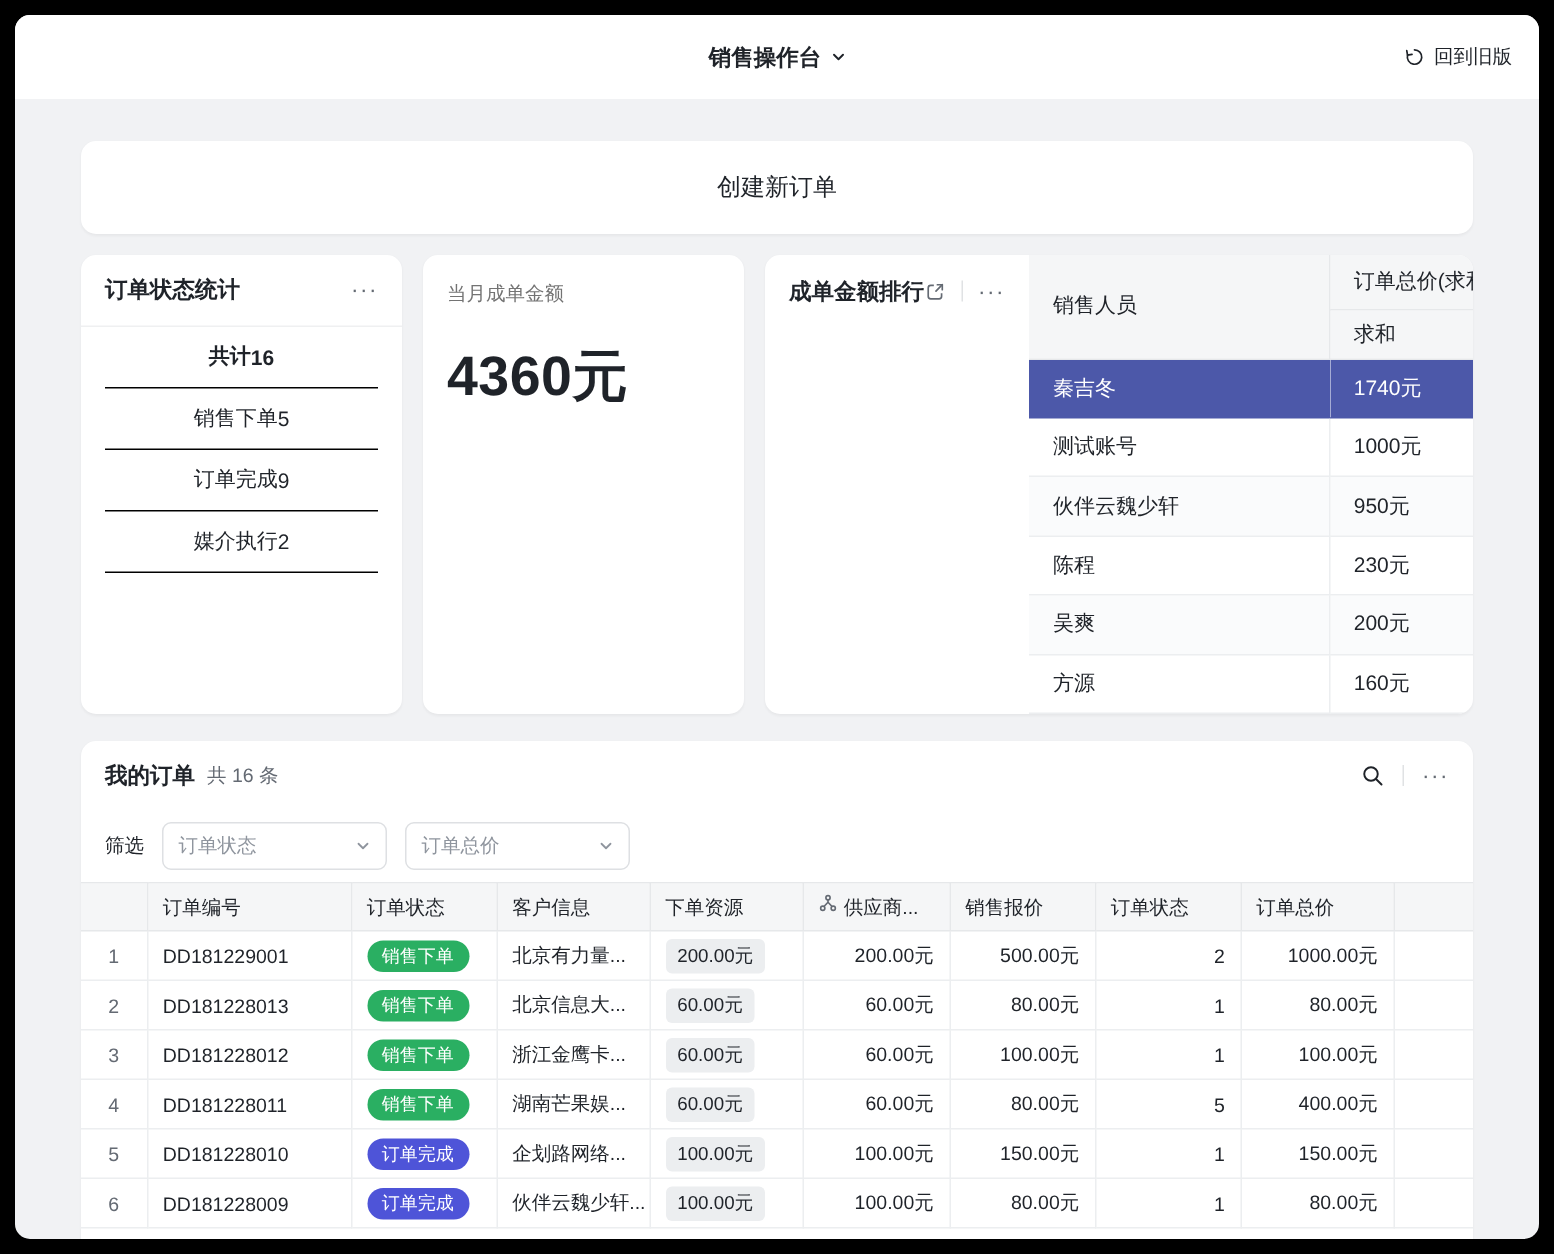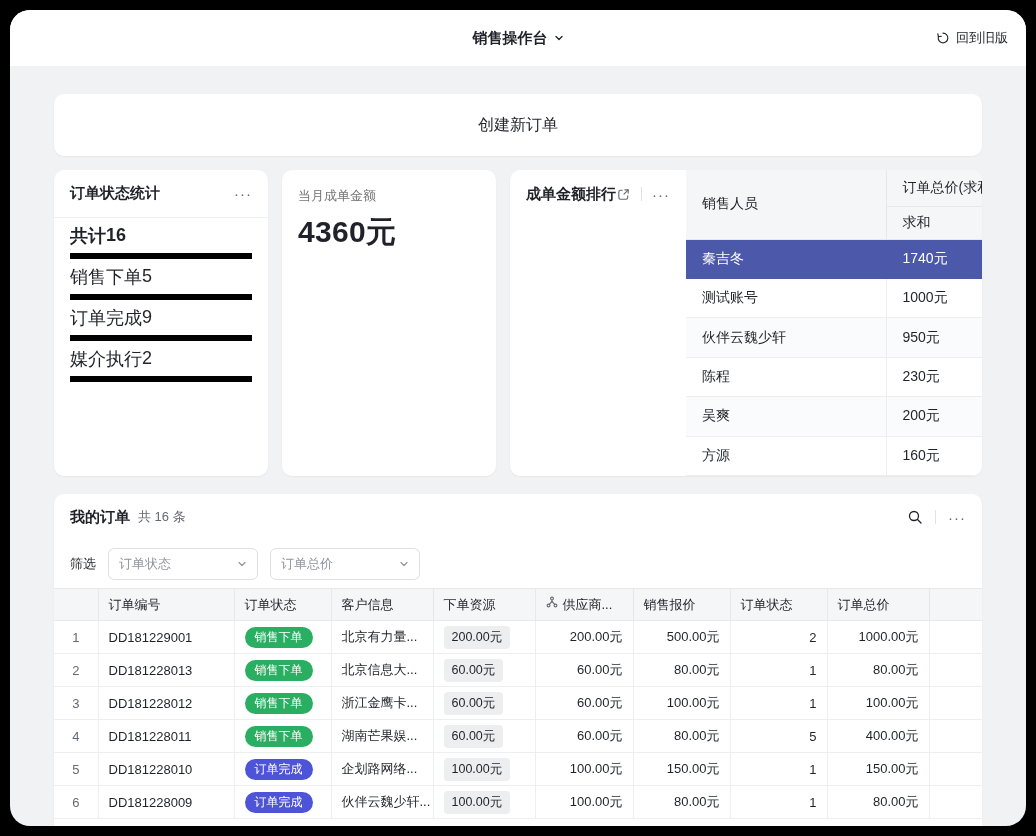--- a/index.html
+++ b/index.html
@@ -1,19 +1,19 @@
 <!DOCTYPE html>
 <html><head>
 <meta charset="utf-8">
 <style>
   *{box-sizing:border-box;margin:0;padding:0}
   html,body{background:#000}
   body{font-family:"Liberation Sans","DejaVu Sans",sans-serif;color:#1f2329}
   .frame{width:1036px;height:836px;background:#000;padding:10px}
-  .app{width:1016px;height:816px;background:#f1f2f4;border-radius:20px;overflow:hidden;display:flex;flex-direction:column}
+  .app{width:1016px;height:816px;background:#f1f2f4;border-radius:10px;overflow:hidden;display:flex;flex-direction:column}
 
   
   .topbar{height:56px;background:#fff;position:relative;display:flex;align-items:center;justify-content:center;flex:none}
   .topbar-title{display:flex;align-items:center;gap:6px;font-size:15px;font-weight:600;cursor:pointer}
   .topbar-right{position:absolute;right:18px;top:0;height:100%;display:flex;align-items:center;gap:6px;font-size:13px;cursor:pointer}
 
   .content{flex:1;padding:28px 44px 0;overflow:hidden}
 
   .card{background:#fff;border-radius:10px;overflow:hidden;box-shadow:0 1px 2px rgba(31,35,41,.05)}
   .create-card{height:62px;display:flex;align-items:center;justify-content:center;font-size:16px;font-weight:500;cursor:pointer}
@@ -23,27 +23,27 @@
   .card-head{height:48px;display:flex;align-items:center;justify-content:space-between;padding:0 16px;flex:none}
   .card-title{font-size:15px;font-weight:700}
   .more{color:#646a73;font-size:15px;letter-spacing:1px;cursor:pointer;line-height:1}
   .head-icons{display:flex;align-items:center;gap:10px}
   .head-divider{width:1px;height:14px;background:#e0e2e4}
 
   
   .status-card{width:214px;display:flex;flex-direction:column}
   .status-card .card-head{border-bottom:1px solid #eff0f1}
   .status-rows{padding:0 16px}
-  .status-row{display:flex;align-items:center;justify-content:flex-start;height:41px;border-bottom:6px solid #000000;font-size:18px;cursor:pointer}
+  .status-row{display:flex;align-items:center;justify-content:center;height:41px;border-bottom:1px solid #000000;font-size:14px;cursor:pointer}
   .status-row.strong{font-weight:700}
 
   
   .amount-card{width:214px;padding:17px 16px}
   .amount-title{font-size:13px;color:#737373}
-  .amount-value{font-size:30px;font-weight:700;margin-top:7px;letter-spacing:.3px}
+  .amount-value{font-size:37px;font-weight:700;margin-top:21px;letter-spacing:.3px}
 
   
   .ranking-card{flex:1;display:flex;flex-direction:row}
   .rank-table{width:100%;border-collapse:collapse;font-size:14px;table-layout:fixed}
   .rank-table th,.rank-table td{padding:0 16px;text-align:left;font-weight:400;height:33px;border:1px solid #eceef0;white-space:nowrap;overflow:hidden;text-overflow:ellipsis}
   .rank-table thead th{background:#f5f6f7;border-color:#e6e8ea;height:33px}
   .rank-table thead tr:first-child th{height:36px}
   .rank-table th:first-child,.rank-table td:first-child{border-left:none}
   .rank-table th:last-child,.rank-table td:last-child{border-right:none}
   .rank-table thead tr:first-child th{border-top:none}

